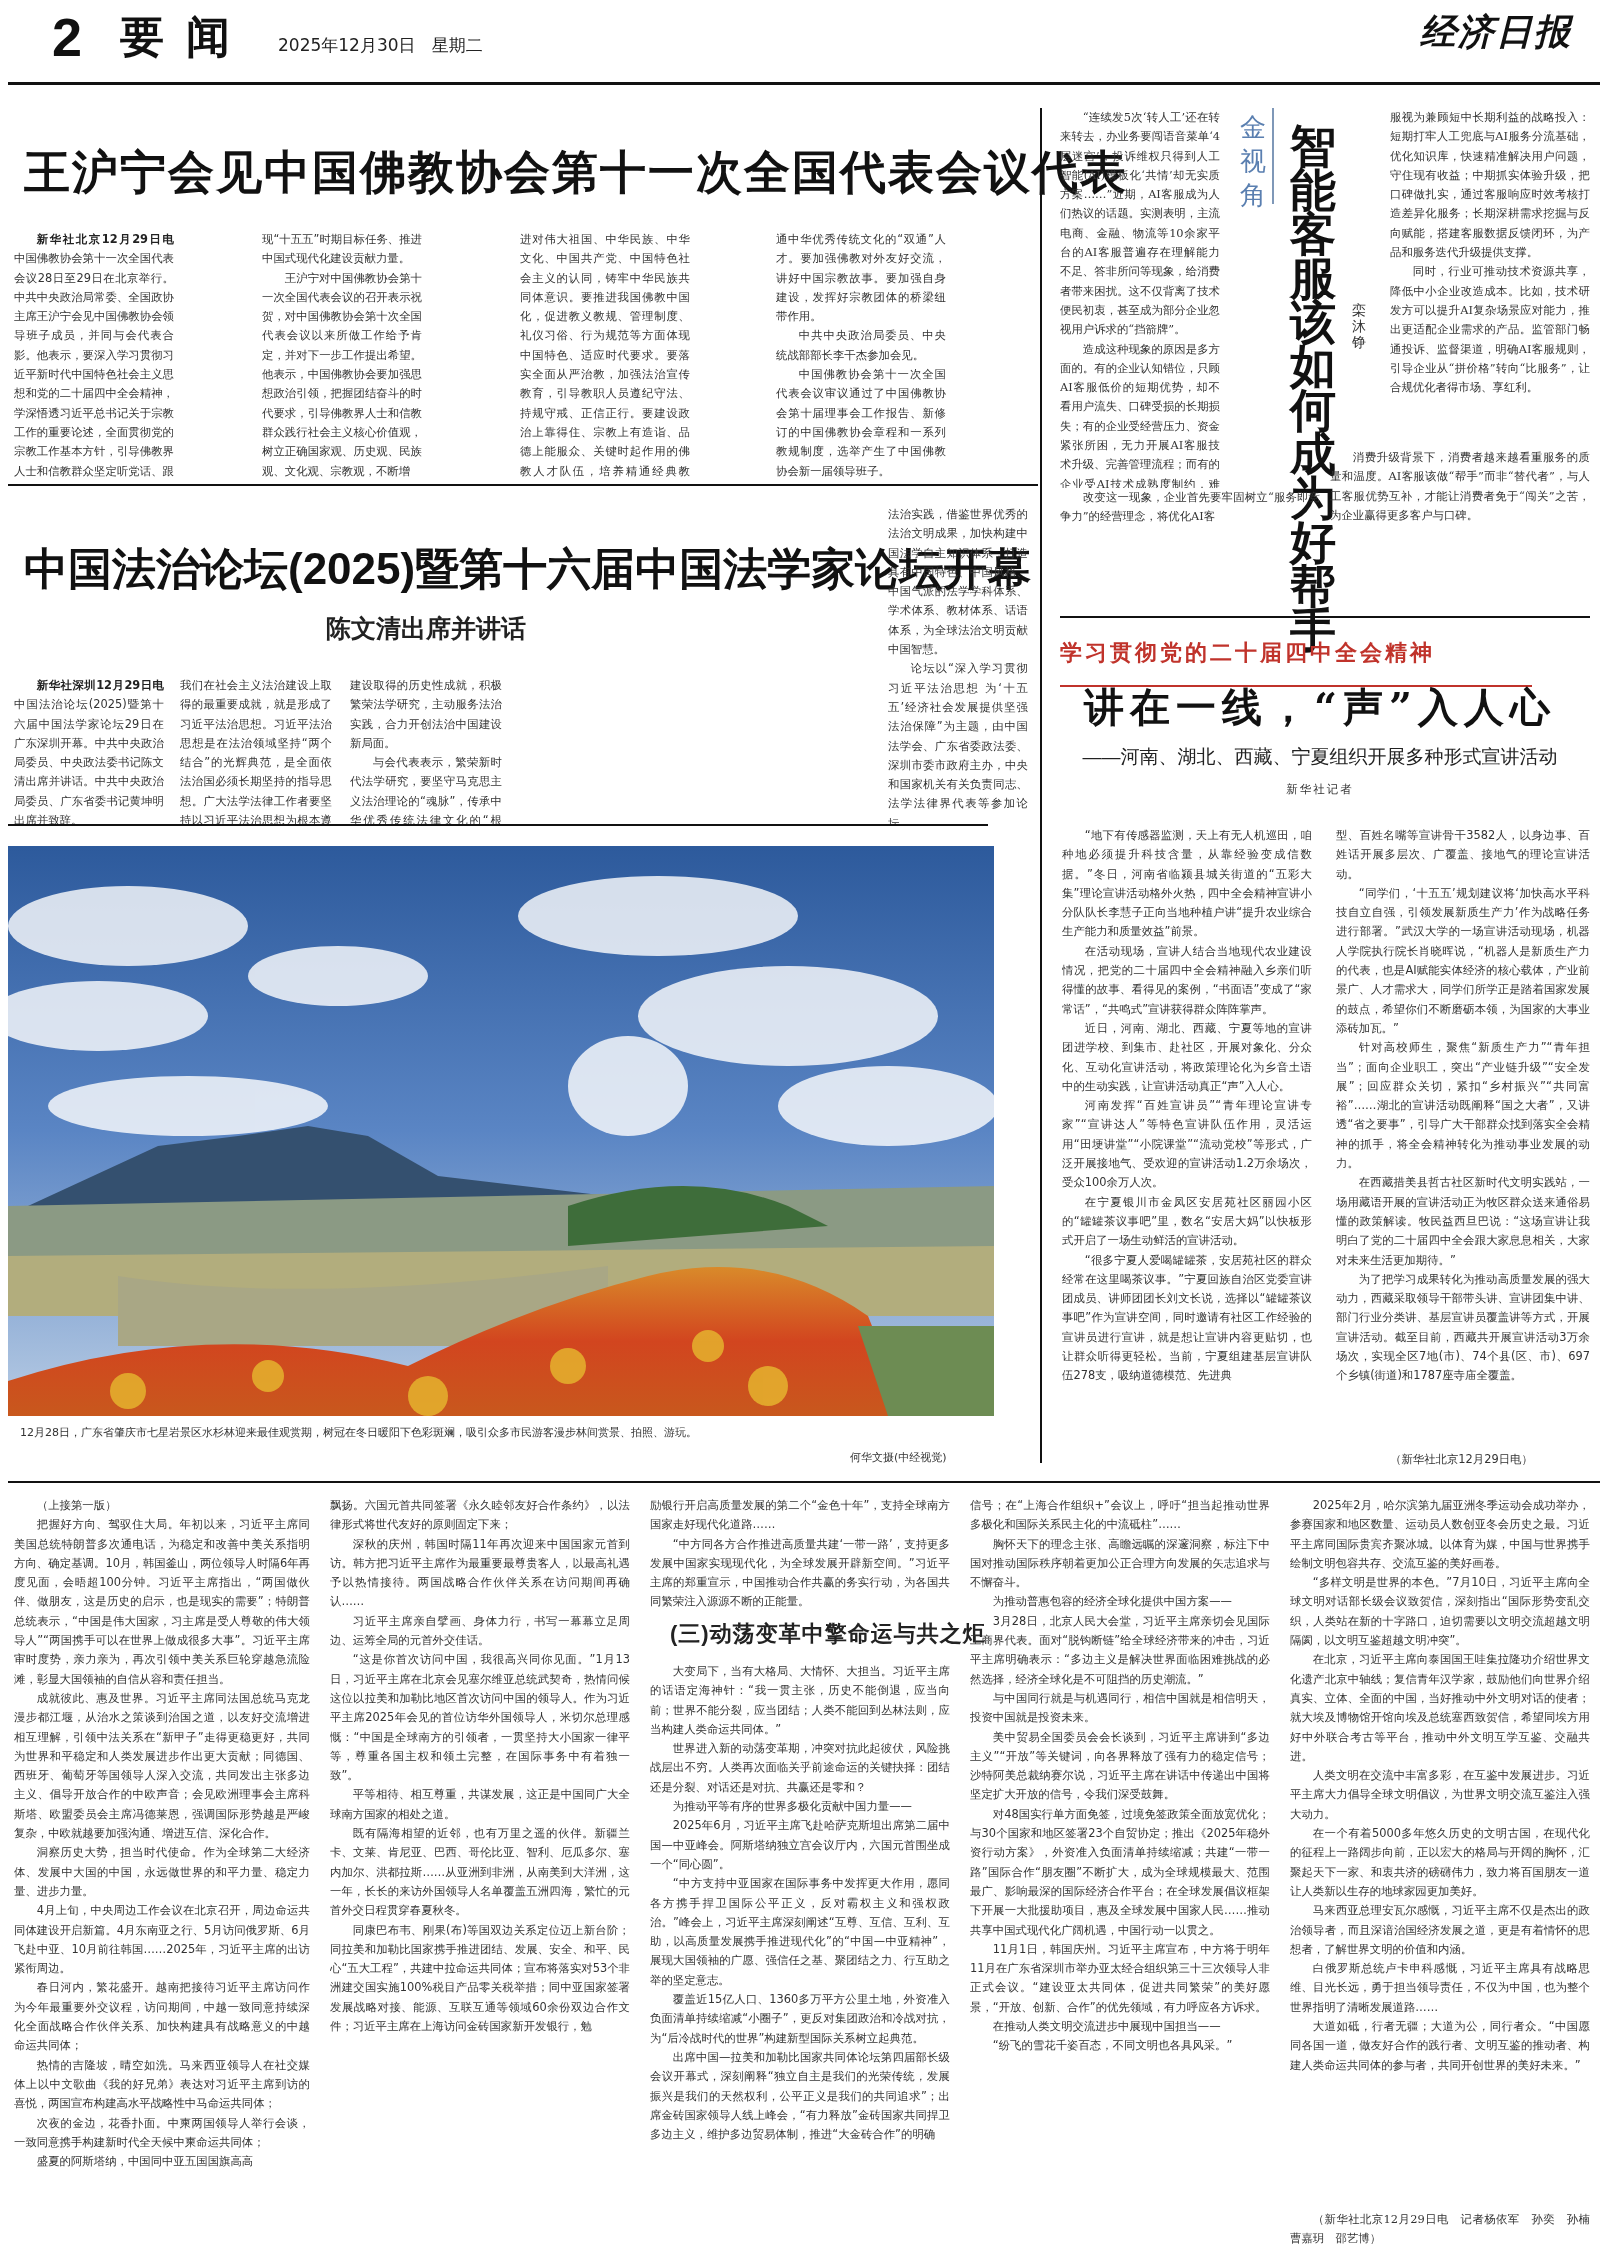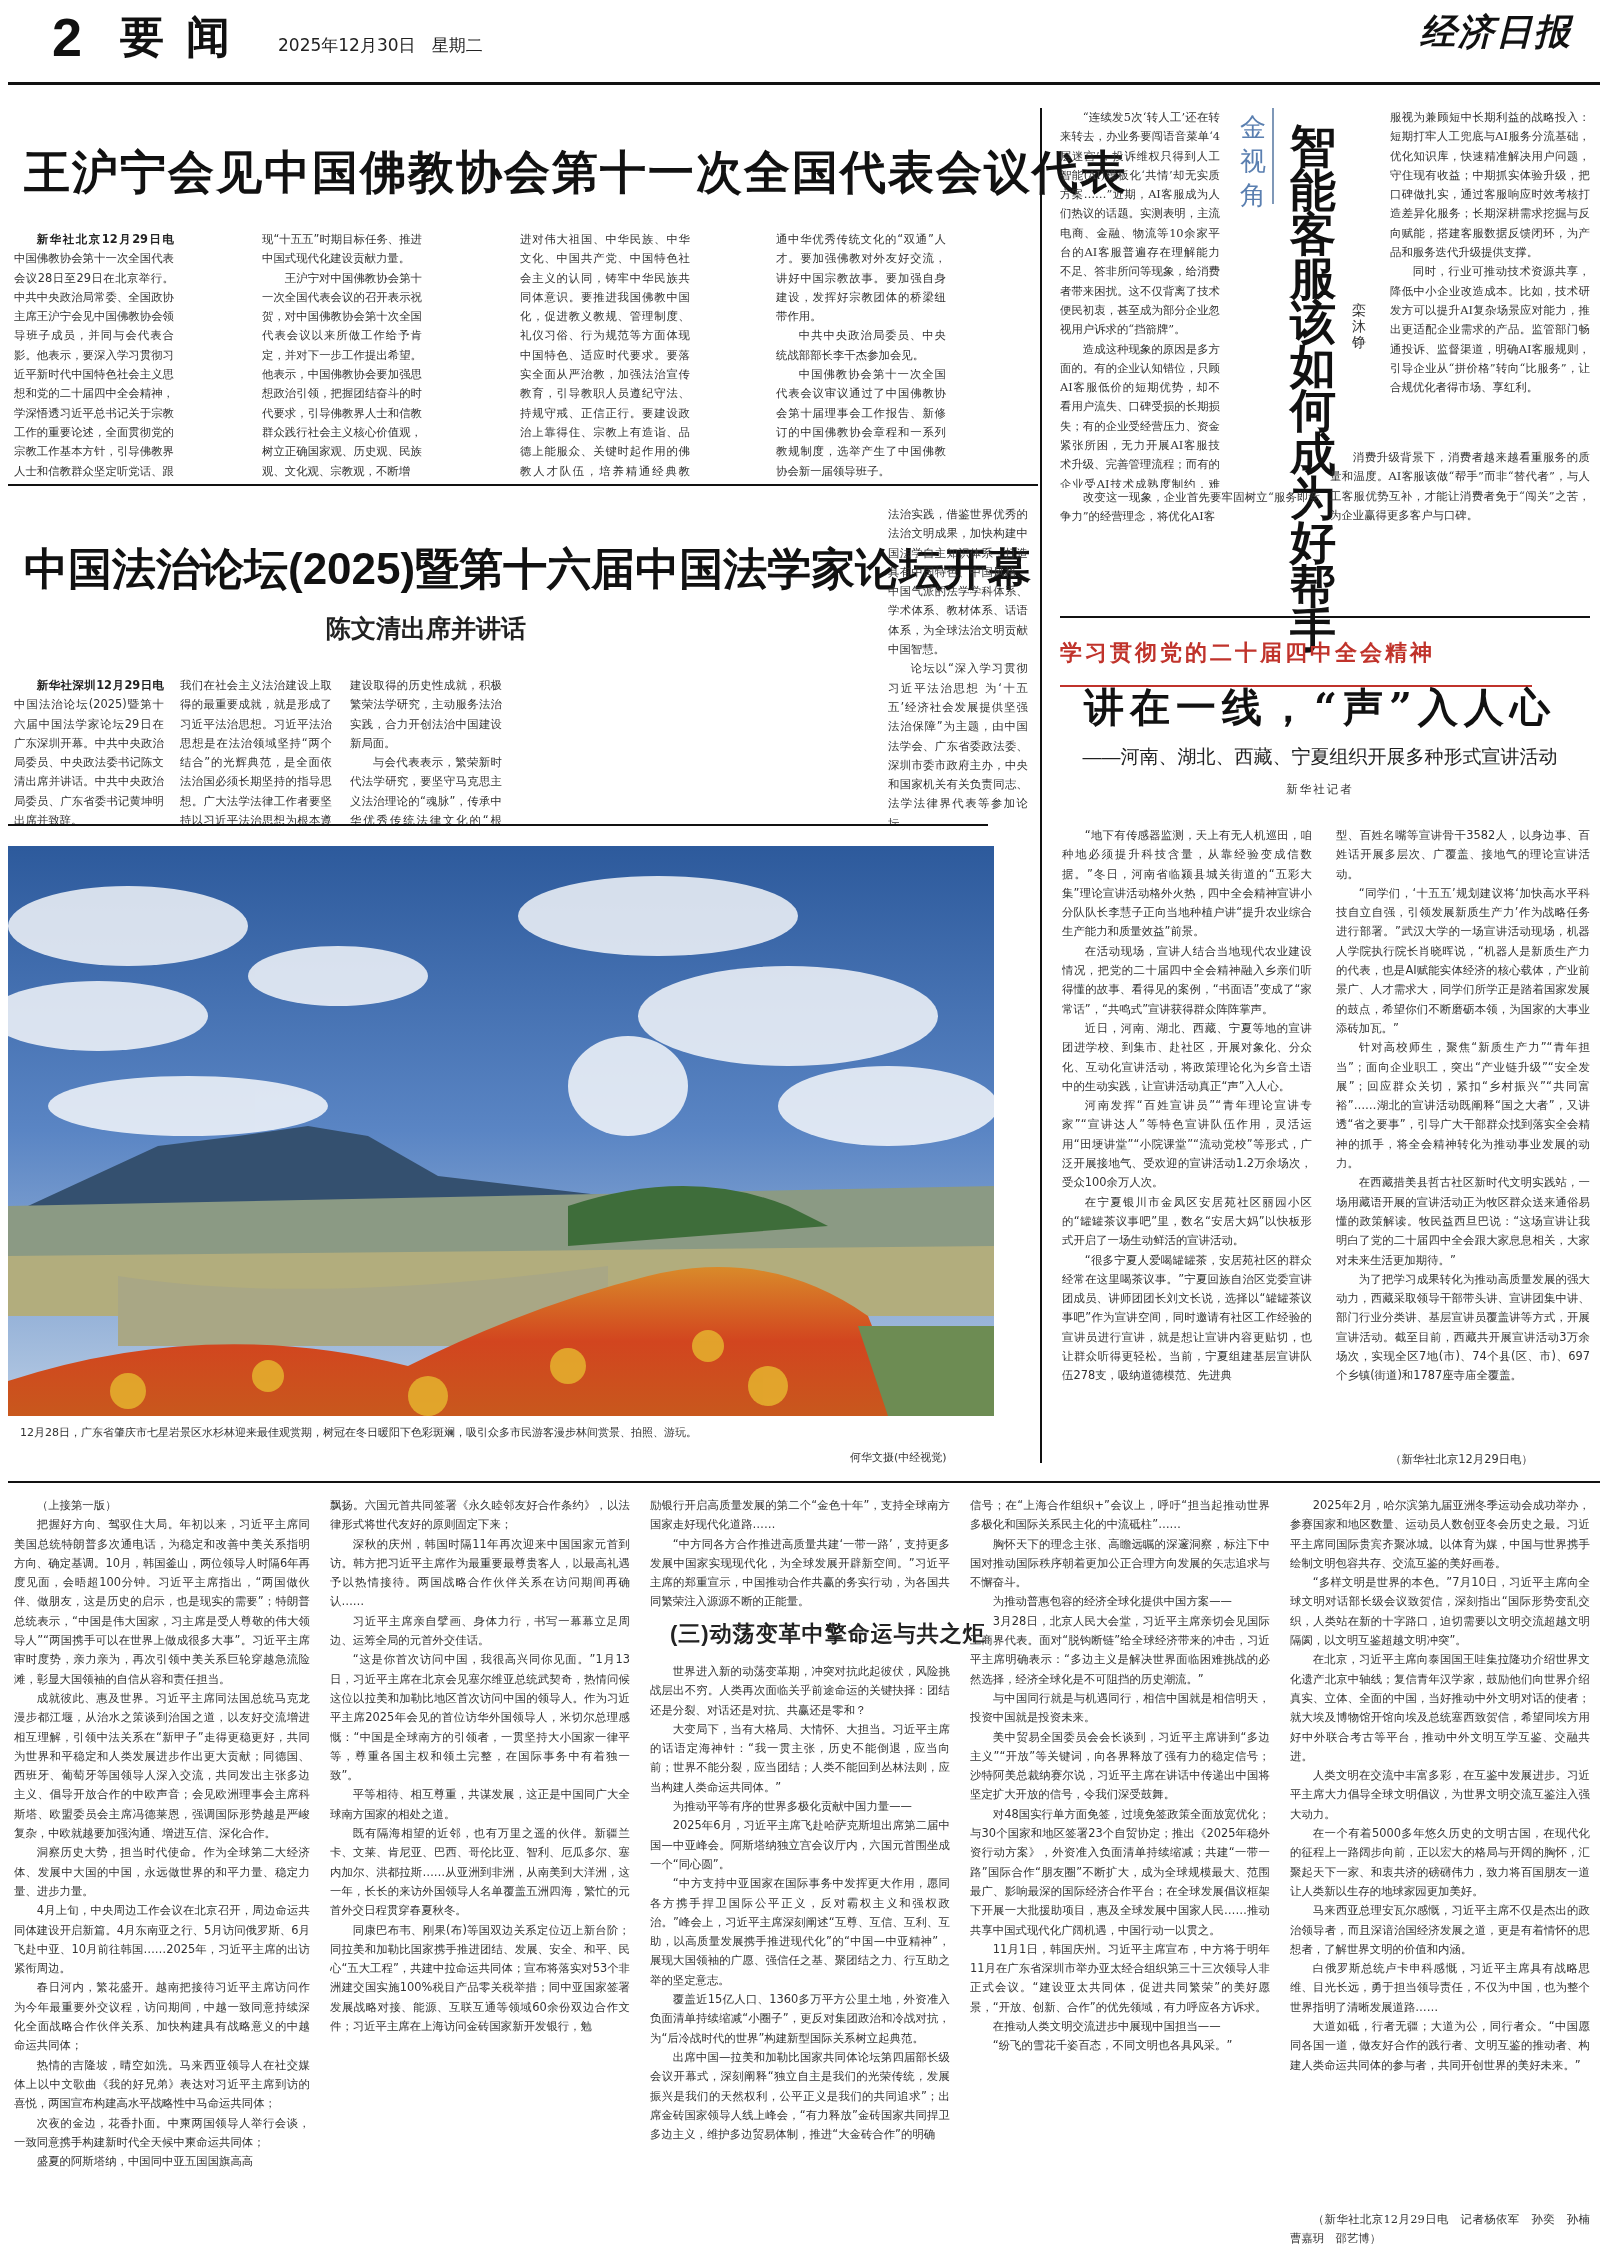--- a/index.html
+++ b/index.html
@@ -193,22 +193,22 @@
   <p>平等相待、相互尊重，共谋发展，这正是中国同广大全球南方国家的相处之道。</p>
   <p>既有隔海相望的近邻，也有万里之遥的伙伴。新疆兰卡、文莱、肯尼亚、巴西、哥伦比亚、智利、厄瓜多尔、塞内加尔、洪都拉斯……从亚洲到非洲，从南美到大洋洲，这一年，长长的来访外国领导人名单覆盖五洲四海，繁忙的元首外交日程贯穿春夏秋冬。</p>
   <p>同康巴布韦、刚果(布)等国双边关系定位迈上新台阶；同拉美和加勒比国家携手推进团结、发展、安全、和平、民心“五大工程”，共建中拉命运共同体；宣布将落实对53个非洲建交国实施100%税目产品零关税举措；同中亚国家签署发展战略对接、能源、互联互通等领域60余份双边合作文件；习近平主席在上海访问金砖国家新开发银行，勉</p>
 </div>
 <div class="abs col-text" style="left:650px;top:1496px;width:300px;height:112px;">
   <p class="noindent">励银行开启高质量发展的第二个“金色十年”，支持全球南方国家走好现代化道路……</p>
   <p>“中方同各方合作推进高质量共建‘一带一路’，支持更多发展中国家实现现代化，为全球发展开辟新空间。”习近平主席的郑重宣示，中国推动合作共赢的务实行动，为各国共同繁荣注入源源不断的正能量。</p>
 </div>
 <div class="abs section-title">(三)动荡变革中擎命运与共之炬</div>
 <div class="abs col-text" style="left:650px;top:1662px;width:300px;height:604px;">
+  <p>大变局下，当有大格局、大情怀、大担当。习近平主席的话语定海神针：“我一贯主张，历史不能倒退，应当向前；世界不能分裂，应当团结；人类不能回到丛林法则，应当构建人类命运共同体。”</p>
   <p>世界进入新的动荡变革期，冲突对抗此起彼伏，风险挑战层出不穷。人类再次面临关乎前途命运的关键抉择：团结还是分裂、对话还是对抗、共赢还是零和？</p>
-  <p>大变局下，当有大格局、大情怀、大担当。习近平主席的话语定海神针：“我一贯主张，历史不能倒退，应当向前；世界不能分裂，应当团结；人类不能回到丛林法则，应当构建人类命运共同体。”</p>
   <p>为推动平等有序的世界多极化贡献中国力量——</p>
   <p>2025年6月，习近平主席飞赴哈萨克斯坦出席第二届中国—中亚峰会。阿斯塔纳独立宫会议厅内，六国元首围坐成一个“同心圆”。</p>
   <p>“中方支持中亚国家在国际事务中发挥更大作用，愿同各方携手捍卫国际公平正义，反对霸权主义和强权政治。”峰会上，习近平主席深刻阐述“互尊、互信、互利、互助，以高质量发展携手推进现代化”的“中国—中亚精神”，展现大国领袖的广愿、强信任之基、聚团结之力、行互助之举的坚定意志。</p>
   <p>覆盖近15亿人口、1360多万平方公里土地，外资准入负面清单持续缩减“小圈子”，更反对集团政治和冷战对抗，为“后冷战时代的世界”构建新型国际关系树立起典范。</p>
   <p>出席中国—拉美和加勒比国家共同体论坛第四届部长级会议开幕式，深刻阐释“独立自主是我们的光荣传统，发展振兴是我们的天然权利，公平正义是我们的共同追求”；出席金砖国家领导人线上峰会，“有力释放”金砖国家共同捍卫多边主义，维护多边贸易体制，推进“大金砖合作”的明确</p>
 </div>
 <div class="abs col-text" style="left:970px;top:1496px;width:300px;height:770px;">
   <p class="noindent">信号；在“上海合作组织+”会议上，呼吁“担当起推动世界多极化和国际关系民主化的中流砥柱”……</p>
   <p>胸怀天下的理念主张、高瞻远瞩的深邃洞察，标注下中国对推动国际秩序朝着更加公正合理方向发展的矢志追求与不懈奋斗。</p>
   <p>为推动普惠包容的经济全球化提供中国方案——</p>

